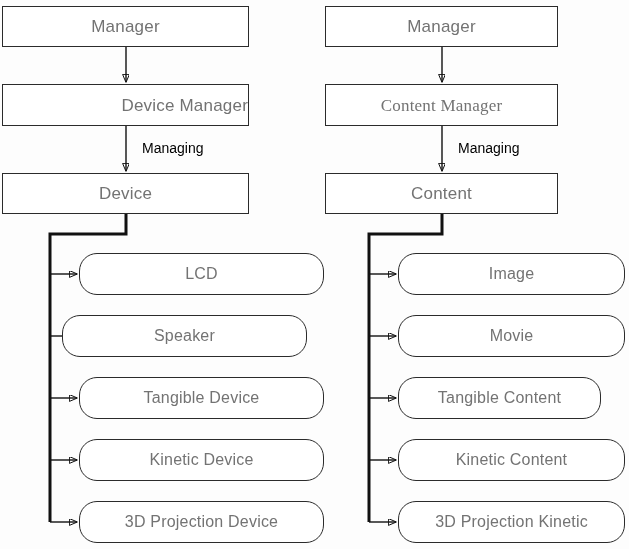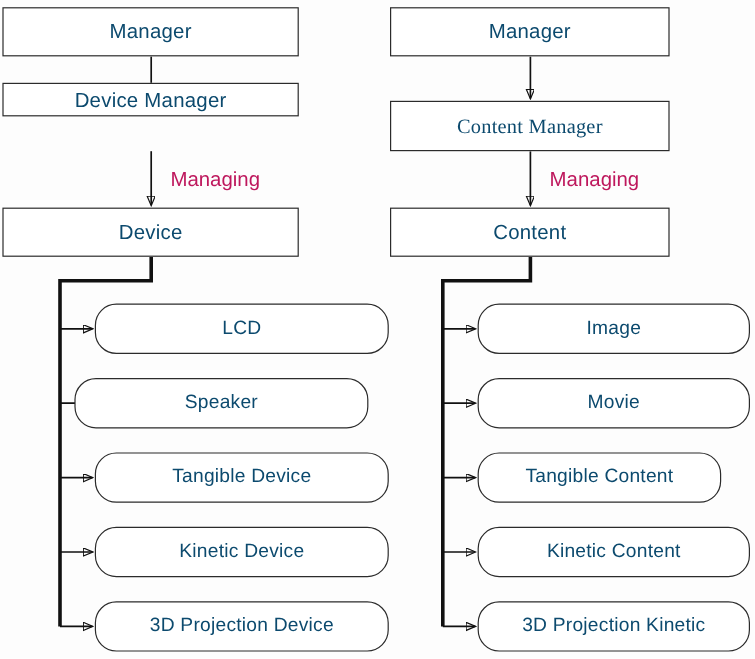--- a/index.html
+++ b/index.html
@@ -18,34 +18,34 @@
     overflow: hidden;
   }
   .node {
     position: absolute;
     box-sizing: border-box;
     border: 1.5px solid #2b2b2b;
     background: #ffffff;
     display: flex;
     align-items: center;
     justify-content: center;
-    color: #0c4a6e;
+    color: #737373;
     font-size: 17px;
     line-height: 1;
     letter-spacing: 0.2px;
     white-space: nowrap;
   }
   .node.leaf {
     font-size: 16px;
     border-radius: 18px;
   }
   .edge-label {
     position: absolute;
-    font-size: 17px;
-    color: #be185d;
+    font-size: 14px;
+    color: #000000;
     white-space: nowrap;
     line-height: 1;
   }
   svg.wires {
     position: absolute;
     left: 0;
     top: 0;
     width: 629px;
     height: 549px;
     overflow: visible;
@@ -94,21 +94,21 @@
     <line class="thin" x1="369" y1="336" x2="396" y2="336" marker-end="url(#ah)"></line>
     <line class="thin" x1="369" y1="398" x2="396" y2="398" marker-end="url(#ah)"></line>
     <line class="thin" x1="369" y1="460" x2="396" y2="460" marker-end="url(#ah)"></line>
     <line class="thin" x1="369" y1="522" x2="396" y2="522" marker-end="url(#ah)"></line>
   </svg>
 
   <div class="node" style="left:2px; top:6px; width:247px; height:41px;">
     <span>Manager</span>
   </div>
 
-  <div class="node" style="left:2px; top:69px; width:247px; height:28px;">
+  <div class="node" style="left:2px; top:84px; width:247px; height:42px;justify-content:flex-end;">
     <span>Device Manager</span>
   </div>
 
   <div class="edge-label" style="left:142px; top:141px;">Managing</div>
 
   <div class="node" style="left:2px; top:173px; width:247px; height:41px;">
     <span>Device</span>
   </div>
 
   <div class="node leaf" style="left:79px; top:253px; width:245px; height:42px;">

